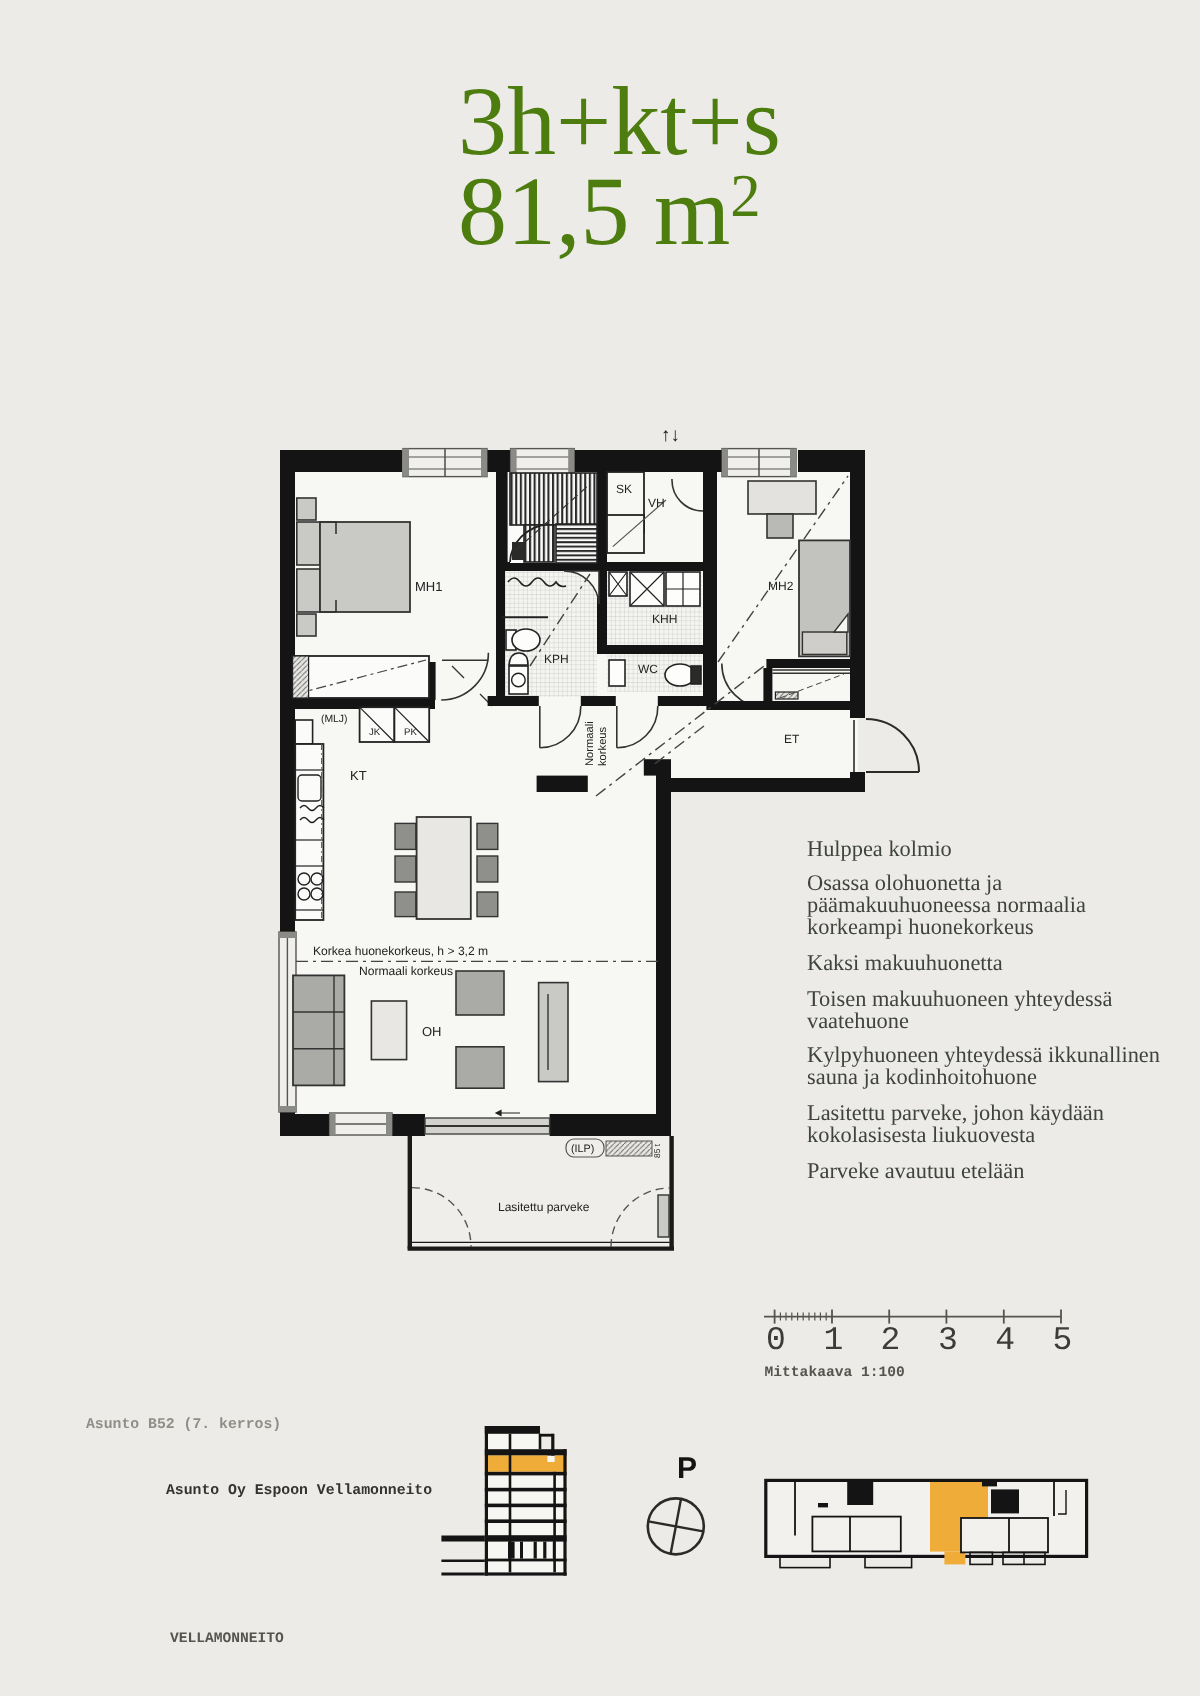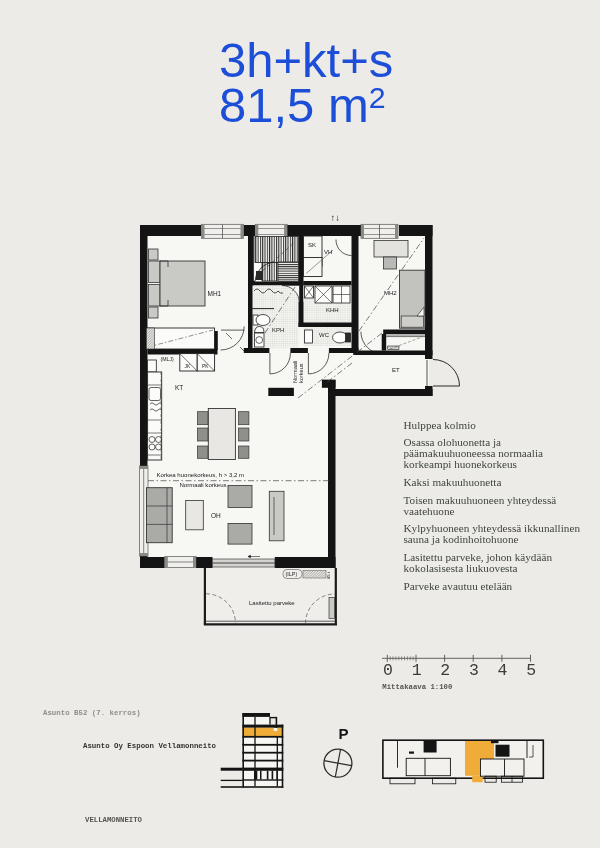--- a/index.html
+++ b/index.html
@@ -1,19 +1,19 @@
 <!DOCTYPE html>
 <html><head>
 <meta charset="utf-8">
 <style>
   html,body{margin:0;padding:0;}
   body{width:600px;height:848px;background:#ecebe7;position:relative;overflow:hidden;
        font-family:"Liberation Sans",sans-serif;}
   .abs{position:absolute;}
-  #title{left:219px;top:37.5px;font-family:Liberation Sans, sans-serif;color:#1d4ed8;
+  #title{left:229px;top:37.5px;font-family:Liberation Serif, serif;color:#4d7c0f;
          font-size:49px;line-height:45px;letter-spacing:0px;}
   #title sup{font-size:62%;vertical-align:baseline;position:relative;top:-0.45em;}
   #feat{left:371.5px;top:419.5px;width:200px;font-family:"Liberation Serif",serif;
         color:#3f433d;font-size:11.2px;line-height:10.9px;margin-left:32px;}
   #feat p{margin:0 0 6.9px 0;}
   .mono{font-family:"Liberation Mono",monospace;font-weight:bold;}
   #addr1{left:43px;top:741.5px;font-size:7.4px;font-weight:bold;color:#33332f;margin-left:40px;}
   #addr2{left:43px;top:709px;font-size:7.4px;color:#8f8f8a;}
   #foot1{left:41px;top:815.5px;font-size:7.3px;color:#55554f;margin-top:33px;}
   #foot2{left:85px;top:815.5px;font-size:7.3px;color:#55554f;}

